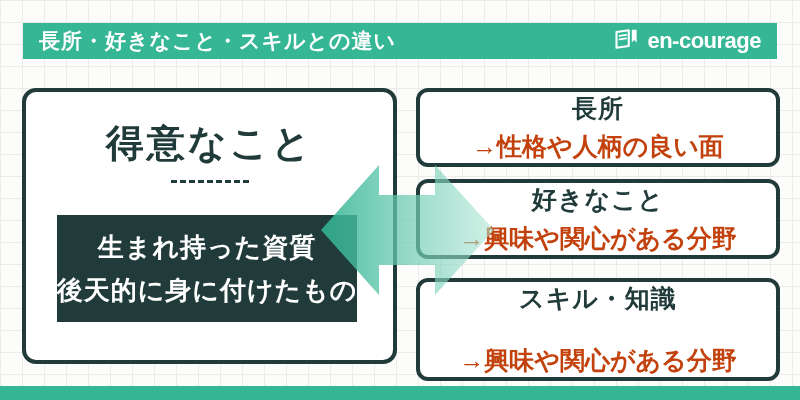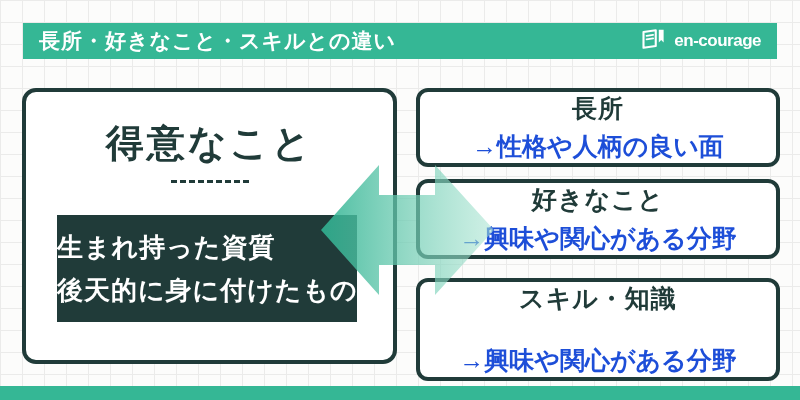--- a/index.html
+++ b/index.html
@@ -22,63 +22,63 @@
     background:#35b795;
     display:flex;align-items:center;justify-content:space-between;
     padding:0 16px;box-sizing:border-box;
   }
   .header-title{
     color:#ffffff;font-size:21px;font-weight:bold;letter-spacing:1px;
     white-space:nowrap;
   }
   .logo{display:flex;align-items:center;gap:6px;}
   .logo-text{
-    color:#ffffff;font-size:17px;font-weight:bold;letter-spacing:-0.5px;
+    color:#ffffff;font-size:22px;font-weight:bold;letter-spacing:-0.5px;
     white-space:nowrap;
   }
   
   .left-card{
     position:absolute;left:22px;top:88px;width:375px;height:276px;
     background:#ffffff;border:4px solid #203b39;border-radius:14px;
     box-sizing:border-box;
   }
   .left-card-title{
     margin-top:28px;text-align:center;
     color:#203b39;font-size:38px;font-weight:bold;letter-spacing:3px;
     line-height:46px;
   }
   .left-card-divider{
     width:78px;margin:14px auto 0;
     border-top:3px dashed #203b39;height:0;
   }
   .note-box{
     position:absolute;left:31px;top:123px;width:300px;height:107px;
     background:#203b39;
-    display:flex;flex-direction:column;justify-content:center;
+    display:flex;flex-direction:column;align-items:center;justify-content:center;
   }
   .note-line{
     color:#ffffff;font-size:26px;font-weight:bold;line-height:43px;
     white-space:nowrap;letter-spacing:1px;
   }
   
   .right-card{
     position:absolute;left:416px;width:364px;height:80px;
     background:#ffffff;border:4px solid #203b39;border-radius:12px;
     box-sizing:border-box;
     display:flex;flex-direction:column;align-items:center;justify-content:space-between;
   }
   .right-card.c1{top:88px;height:79px;}
   .right-card.c2{top:179px;}
   .right-card.c3{top:278px;height:103px;}
   .right-card-title{
     color:#203b39;font-size:25px;font-weight:bold;line-height:33px;
     white-space:nowrap;letter-spacing:1px;
   }
   .right-card-desc{
-    color:#1d4ed8;font-size:25px;font-weight:bold;line-height:33px;
+    color:#c2410c;font-size:25px;font-weight:bold;line-height:33px;
     white-space:nowrap;
   }
   
   .arrow-wrap{
     position:absolute;left:315px;top:155px;width:185px;height:150px;
     z-index:5;pointer-events:none;
   }
   
   .footer-bar{
     position:absolute;left:0;top:386px;width:800px;height:14px;

